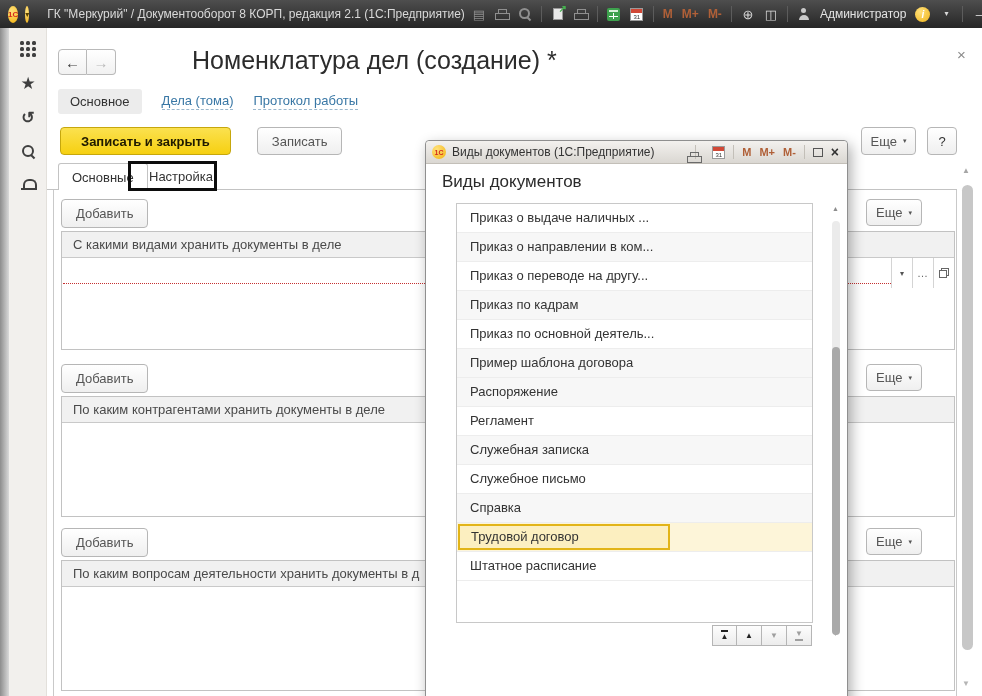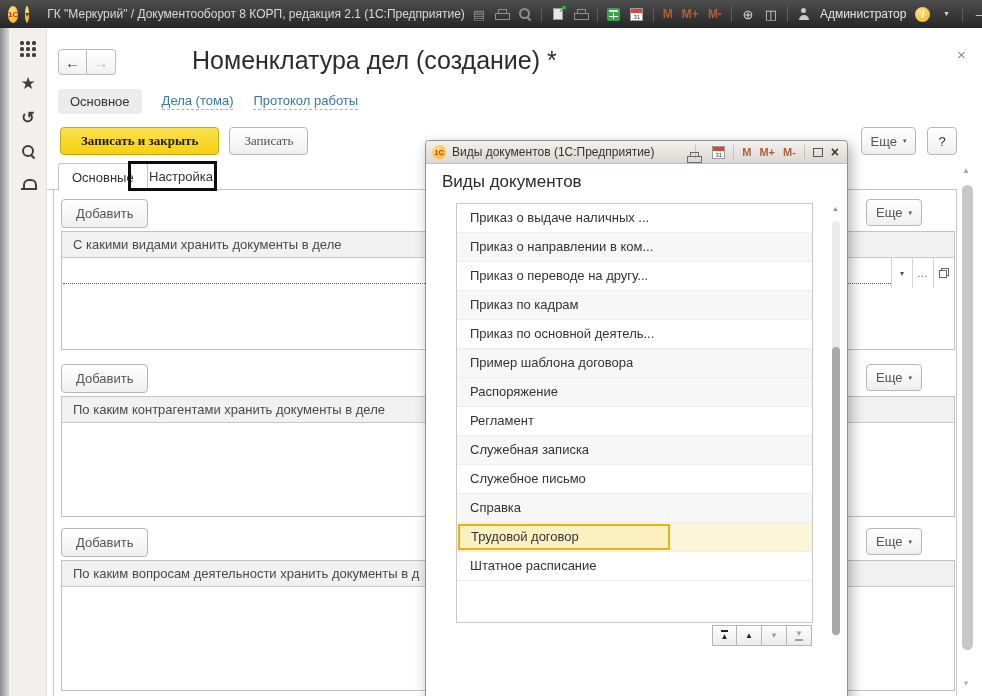--- a/index.html
+++ b/index.html
@@ -65,21 +65,21 @@
     display:flex; align-items:center; justify-content:center; font-size:15px; }
   .navbtn.back { border-radius:4px 0 0 4px; color:#3a3a3a; }
   .navbtn.fwd { border-radius:0 4px 4px 0; border-left:none; color:#b9b9b9; }
   .page-title { position:absolute; left:185px; top:46px; font-size:25px; color:#2c2c2c; white-space:nowrap;margin-left:7px; }
   .form-close { position:absolute; left:957px; top:46px; font-size:15px; color:#8a8a8a; }
 
   .navlinks { position:absolute; left:58px; top:88px; display:flex; align-items:center; gap:20px; height:26px; }
   .chip { background:#ececec; border-radius:3px; padding:5px 12px; font-size:13px; color:#333; }
   .navlink { font-size:13px; color:#3977a5; border-bottom:1px dashed #9cb8cd; padding-bottom:1px; cursor:default; }
 
-  .cmdrow { position:absolute; left:60px; top:127px; display:flex; gap:10px;font-family:Liberation Serif, serif; }
+  .cmdrow { position:absolute; left:60px; top:127px; display:flex; gap:26px; }
   .btn { height:28px; display:inline-flex; align-items:center; justify-content:center;
     background:linear-gradient(#ffffff,#efefef); border:1px solid #b6b6b6; border-radius:4px;
     font-size:13px; color:#555; padding:0 14px; white-space:nowrap; }
   .btn-yellow { background:linear-gradient(#fbe14f,#f6d011); border:1px solid #c6a70d; color:#1f1a00; font-weight:bold; padding:0 20px; }
   .btn .dd { font-size:7px; color:#555; margin-left:6px; }
   .more-top { position:absolute; left:861px; top:127px; width:55px; }
   .help-btn { position:absolute; left:927px; top:127px; width:30px; padding:0; color:#333; }
 
   
   .tabline { position:absolute; left:47px; top:189px; width:910px; height:1px; background:#c3c3c3; }

